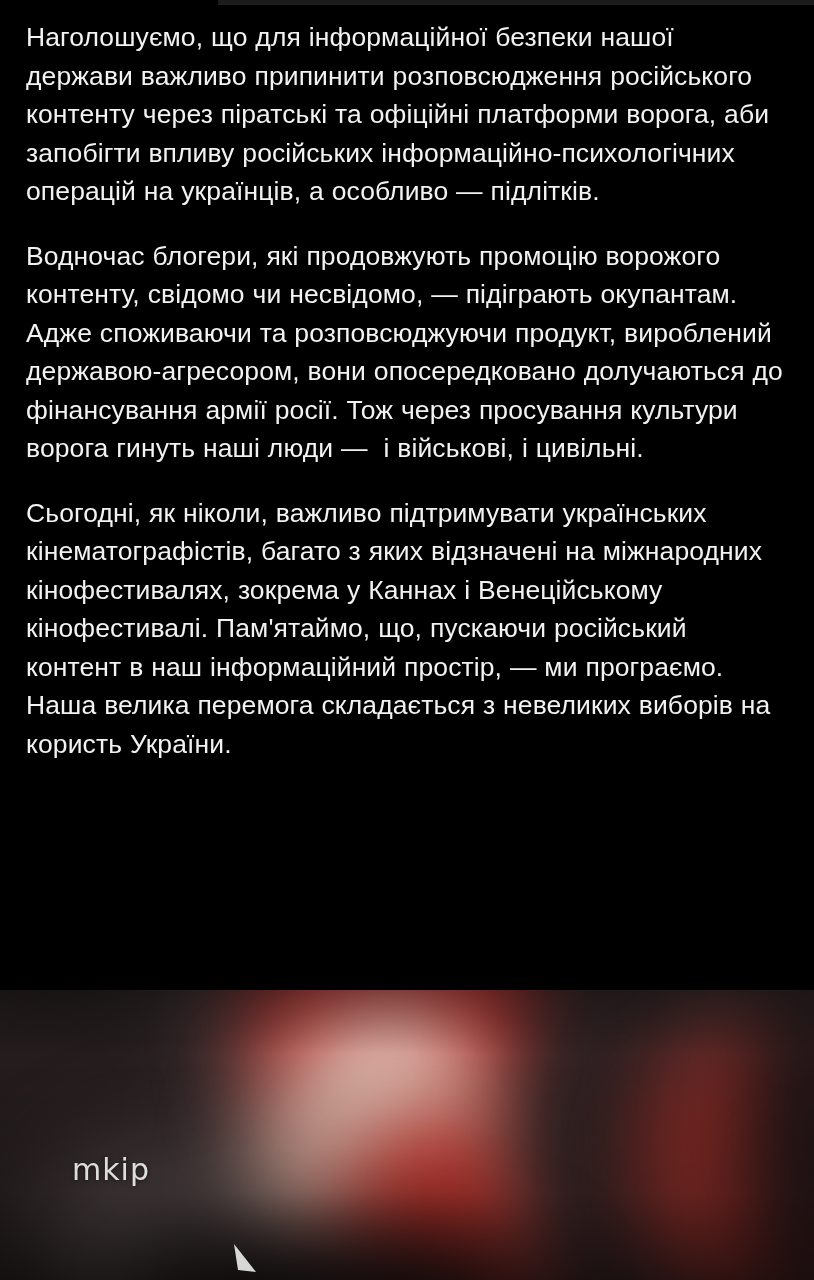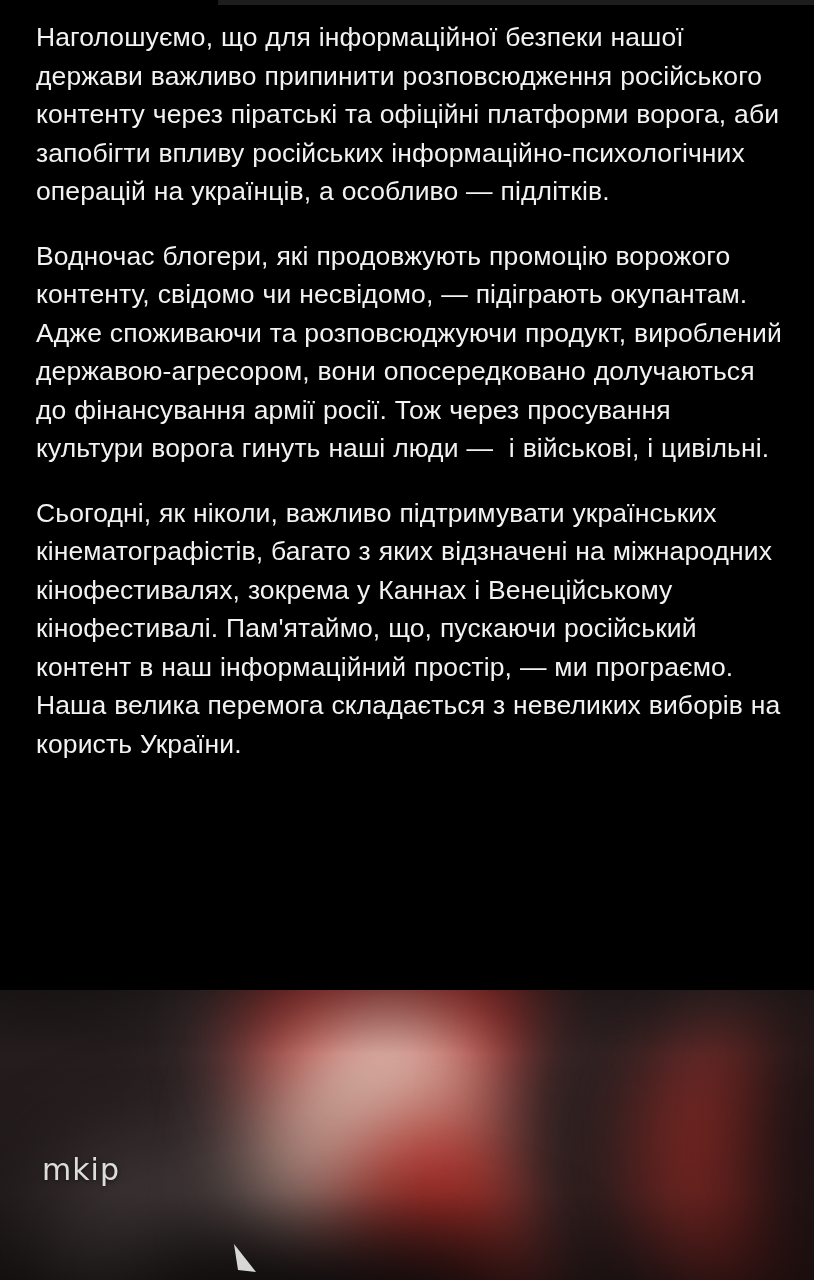--- a/index.html
+++ b/index.html
@@ -24,21 +24,21 @@
 
   
   .text-panel {
     position: absolute;
     left: 0;
     top: 0;
     width: 814px;
     height: 990px;
     background: #000000;
     box-sizing: border-box;
-    padding: 18px 30px 0 36px;
+    padding: 18px 30px 0 26px;
   }
 
   .top-strip {
     position: absolute;
     left: 218px;
     top: 0;
     width: 596px;
     height: 5px;
     background: #1d1d1d;
   }
@@ -85,21 +85,21 @@
   .vignette {
     position: absolute;
     inset: 0;
     background:
       linear-gradient(to bottom, rgba(0,0,0,.35) 0%, rgba(0,0,0,0) 22%, rgba(0,0,0,.15) 70%, rgba(0,0,0,.55) 100%);
     pointer-events: none;
   }
 
   .watermark {
     position: absolute;
-    left: 42px;
+    left: 72px;
     top: 162px;
     color: rgba(255,255,255,.85);
     font-size: 30px;
     letter-spacing: 1px;
     font-family: "DejaVu Sans", sans-serif;
     text-shadow: 0 1px 4px rgba(0,0,0,.6);
   }
 
   .play-mark {
     position: absolute;

